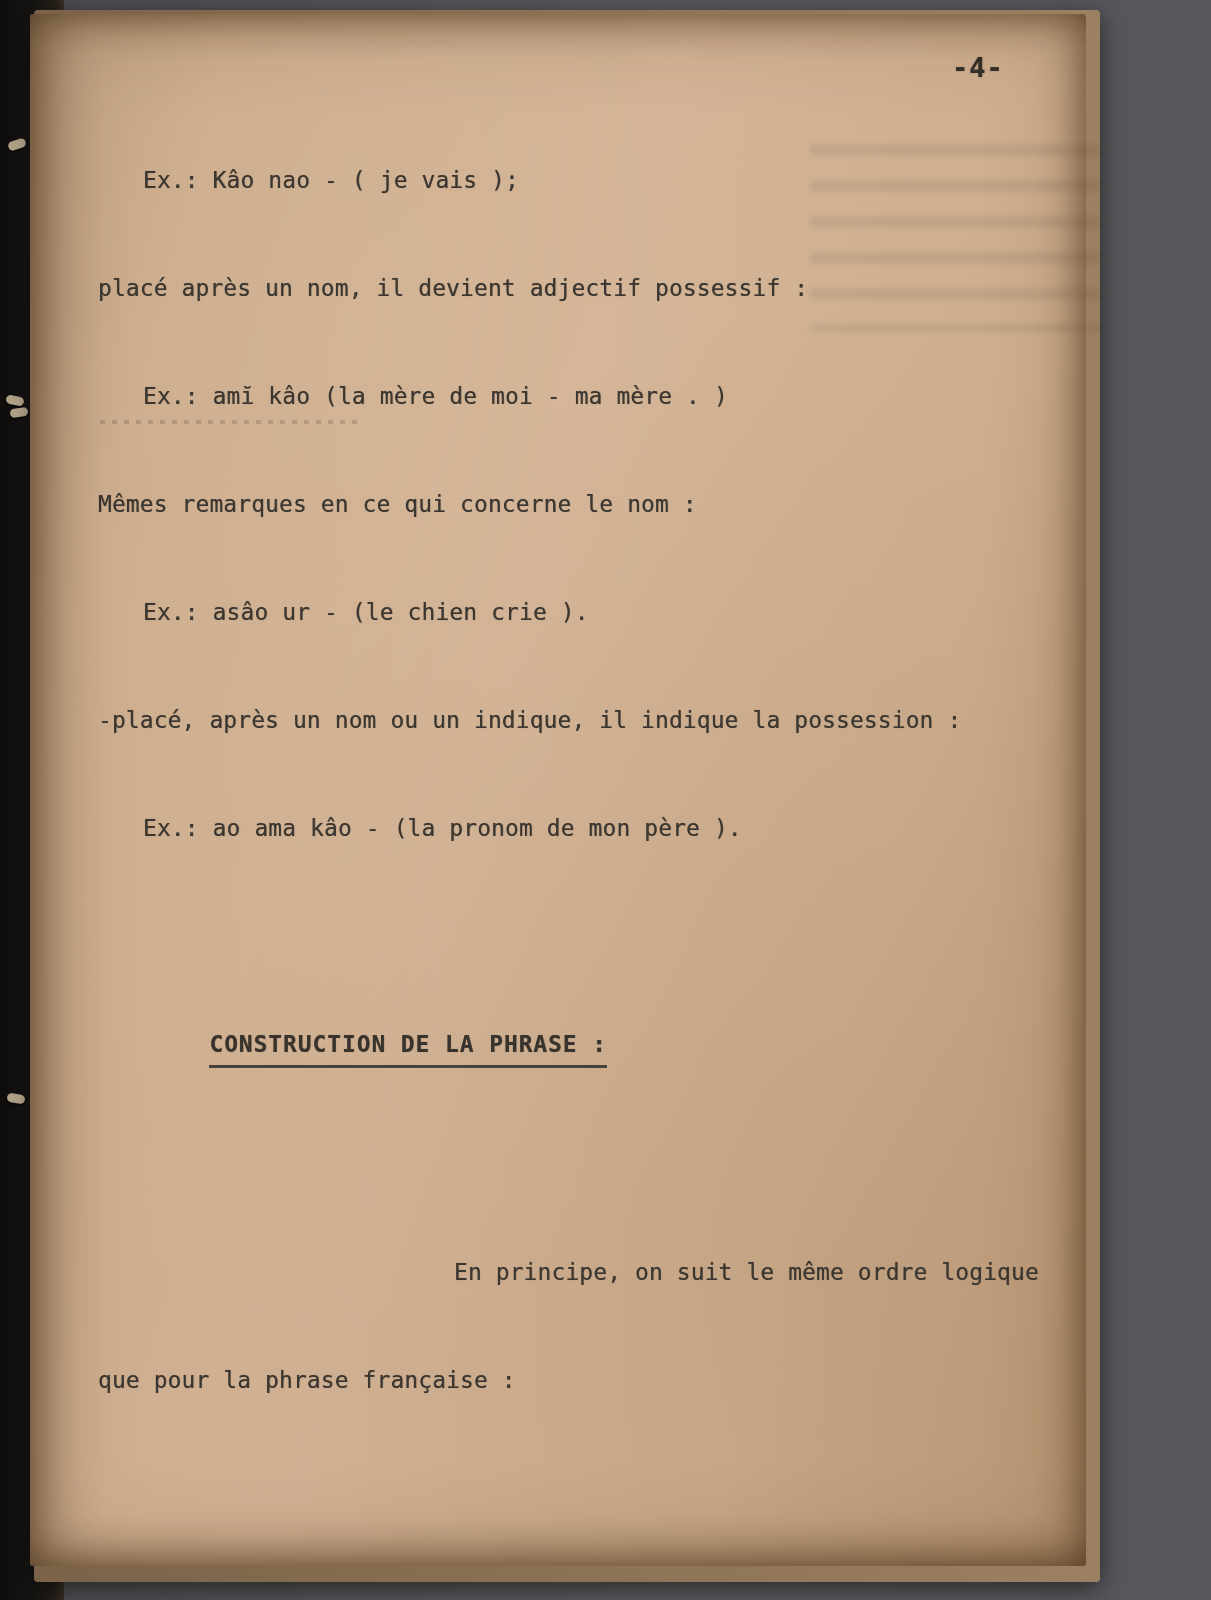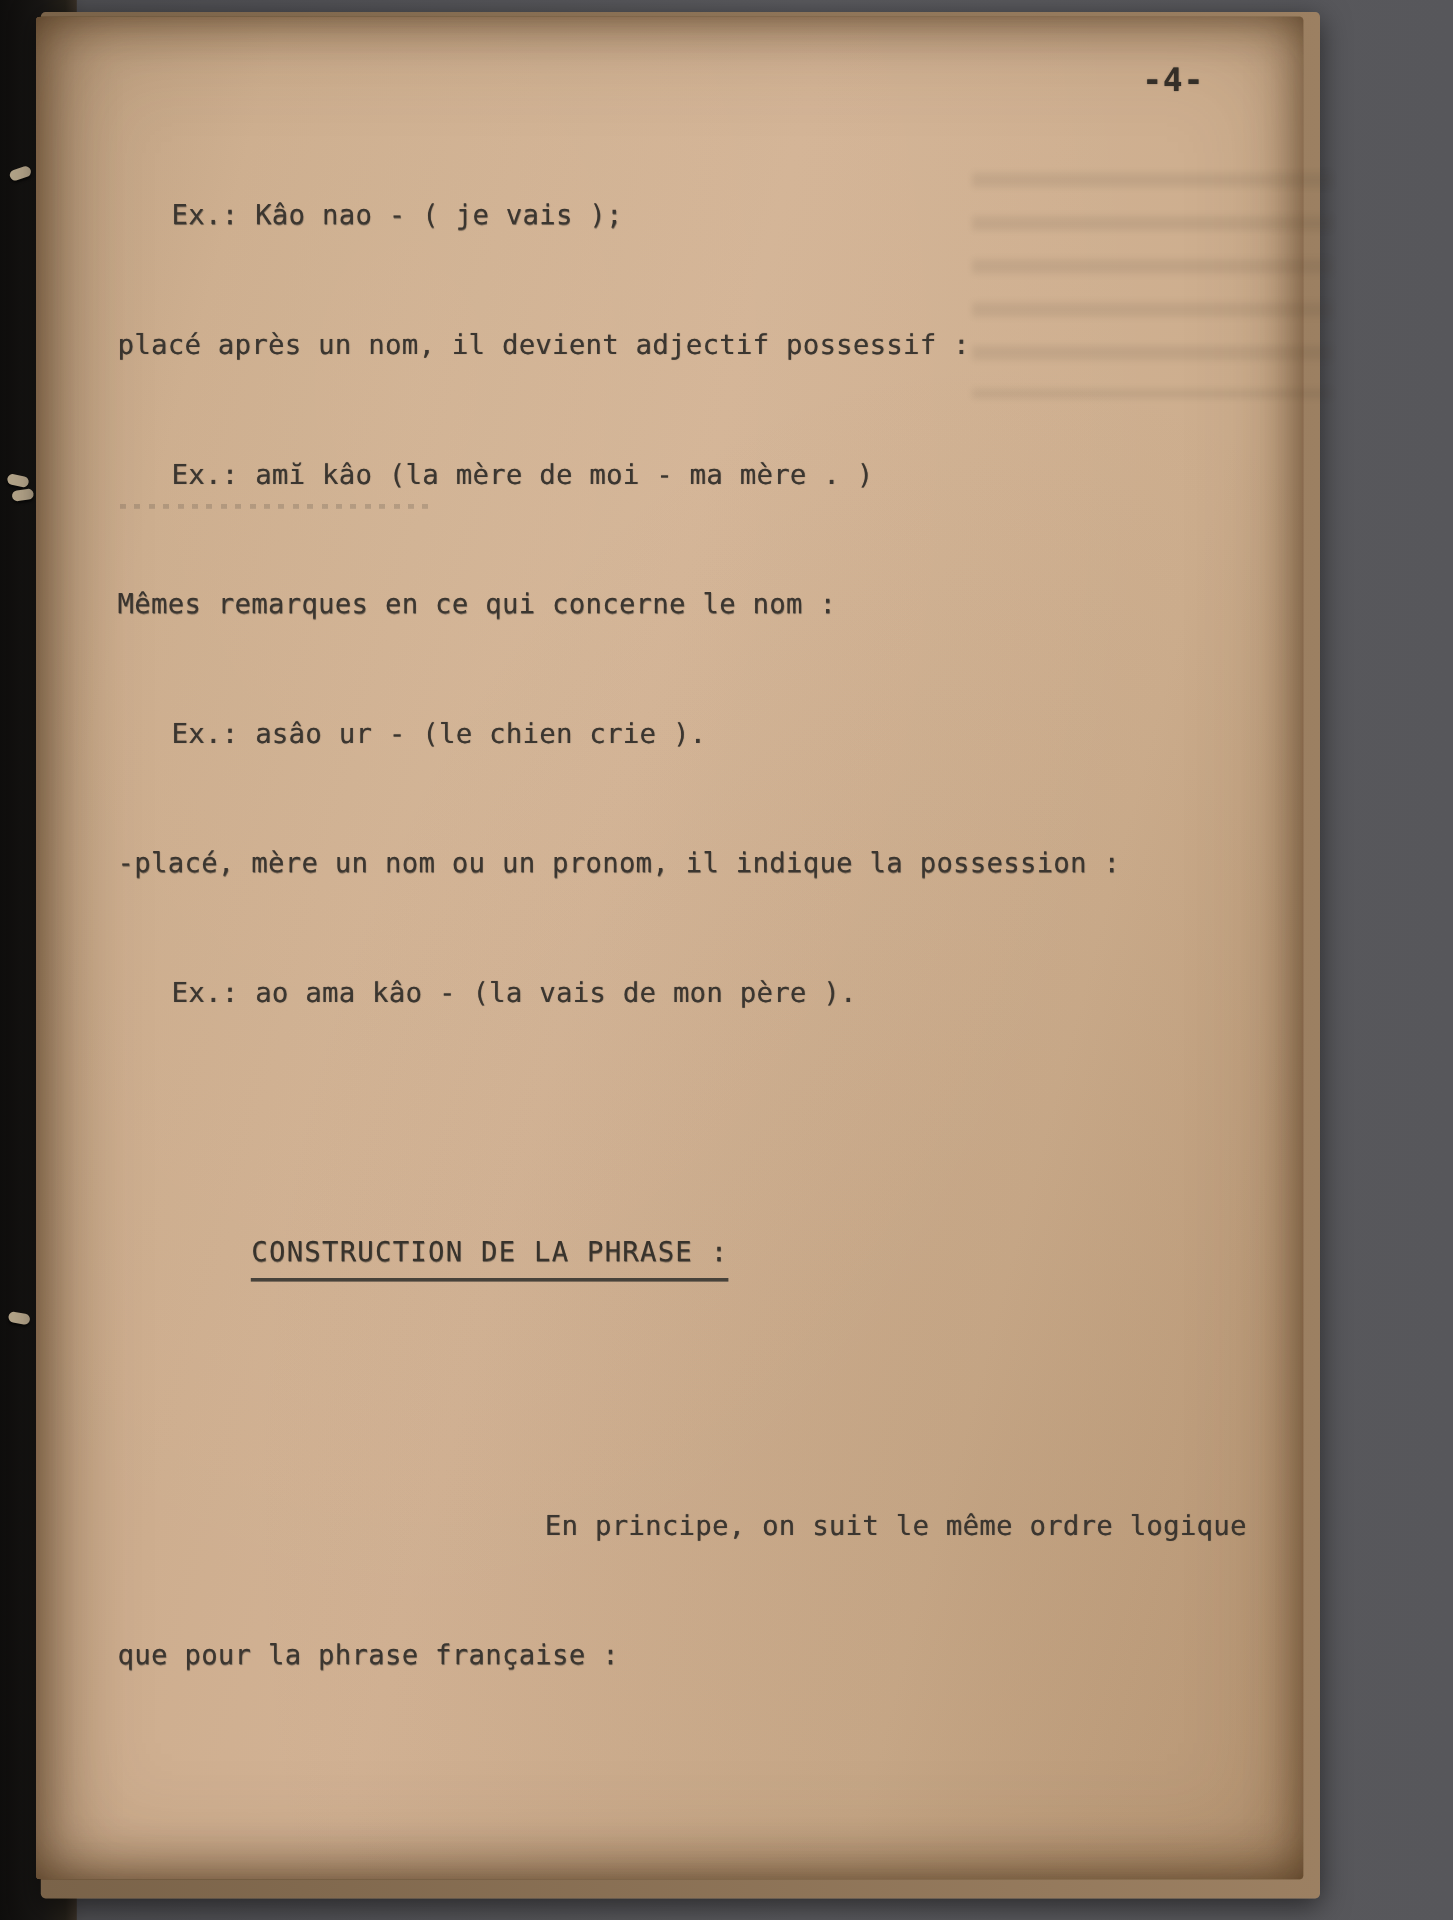--- a/index.html
+++ b/index.html
@@ -61,21 +61,21 @@
     position:absolute;left:68px;top:76px;width:960px;
     font-size:22.8px;line-height:36px;letter-spacing:.2px;
     color:#3b3630;text-shadow:.3px .3px .7px rgba(55,50,44,.65);
     white-space:pre-wrap;
   }
   .line{min-height:36px;}
   .ex{padding-left:45px;}
   .ind-a{padding-left:356px;}
   .heading-wrap{margin-top:36px;margin-bottom:42px;}
   .heading{
-    display:inline-block;font-weight:normal;letter-spacing:1px;
+    display:inline-block;font-weight:bold;letter-spacing:1px;
     border-bottom:3px solid #47423a;padding-bottom:3px;color:#38332c;
   }
 </style>
 </head>
 <body>
 
 <div id="scene">
 
   <div class="spine"></div>
   <div class="stitch" style="left:8px;top:140px;transform:rotate(-18deg);"></div>
@@ -90,22 +90,22 @@
     <div class="ghost-dots"></div>
 
     <div class="pagenum">-4-</div>
 
     <div class="content">
       <div class="line ex">Ex.: Kâo nao - ( je vais );</div>
       <div class="line">placé après un nom, il devient adjectif possessif :</div>
       <div class="line ex">Ex.: amĭ kâo (la mère de moi - ma mère . )</div>
       <div class="line">Mêmes remarques en ce qui concerne le nom :</div>
       <div class="line ex">Ex.: asâo ur - (le chien crie ).</div>
-      <div class="line">-placé, mère un nom ou un pronom, il indique la possession :</div>
-      <div class="line ex">Ex.: ao ama kâo - (la vais de mon père ).</div>
+      <div class="line">-placé, après un nom ou un indique, il indique la possession :</div>
+      <div class="line ex">Ex.: ao ama kâo - (la pronom de mon père ).</div>
 
       <div class="line heading-wrap">
         <span class="heading">CONSTRUCTION DE LA PHRASE :</span>
       </div>
 
       <div class="line ind-a">En principe, on suit le même ordre logique</div>
       <div class="line">que pour la phrase française :</div>
       
       
       

